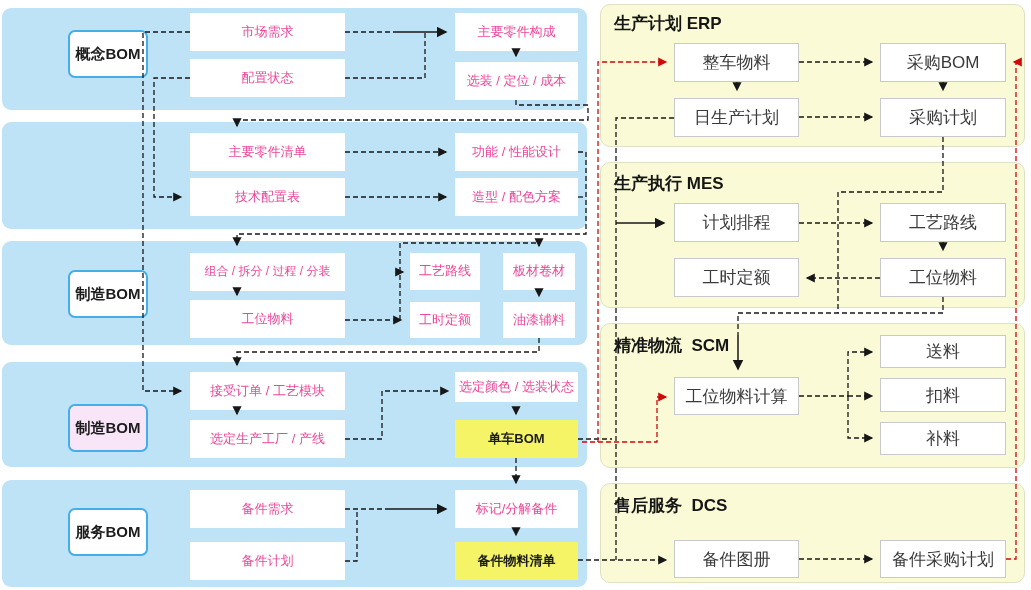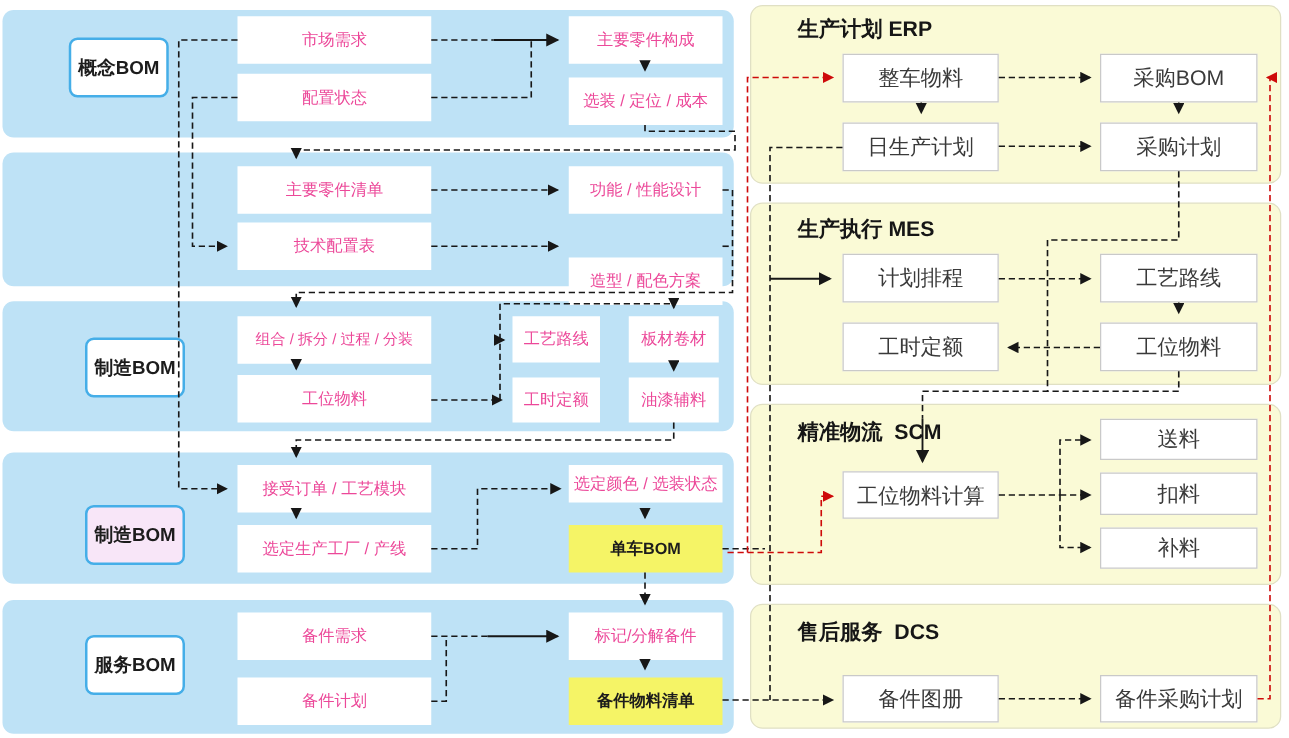--- a/index.html
+++ b/index.html
@@ -10,21 +10,21 @@
   .bom-label{position:absolute;background:#fff;border:2px solid #45AEE8;border-radius:7px;
              display:flex;align-items:center;justify-content:center;
              font-size:15px;font-weight:bold;color:#1c1c1c;box-sizing:border-box;}
   .bom-label.pink{background:#F8E6F8;}
   .fbox{position:absolute;background:#fff;display:flex;align-items:center;justify-content:center;
         font-size:13px;color:#ec4899;text-align:center;line-height:1.15;box-sizing:border-box;}
   .fbox.small{font-size:12px;}
   .fbox.hl{background:#F5F466;font-weight:bold;color:#1c1c1c;}
   .rbox{position:absolute;background:#fff;border:1px solid #c9c9c9;display:flex;align-items:center;
         justify-content:center;font-size:17px;color:#3a3a3a;box-sizing:border-box;}
-  .rtitle{position:absolute;font-size:17px;font-weight:bold;color:#161616;white-space:pre;margin-left:24px;}
+  .rtitle{position:absolute;font-size:17px;font-weight:bold;color:#161616;white-space:pre;}
   svg.wires{position:absolute;left:0;top:0;pointer-events:none;}
   .wb{stroke:#171717;stroke-width:1.3;fill:none;stroke-dasharray:5 3;}
   .ws{stroke:#171717;stroke-width:1.5;fill:none;}
   .wr{stroke:#CE0A0A;stroke-width:1.3;fill:none;stroke-dasharray:5 3;}
 </style>
 </head>
 <body>
 
 <div class="stage">
 
@@ -32,34 +32,34 @@
   <div class="sec-blue" style="left:2px;top:122px;width:585px;height:107px;"></div>
   <div class="sec-blue" style="left:2px;top:241px;width:585px;height:104px;"></div>
   <div class="sec-blue" style="left:2px;top:362px;width:585px;height:105px;"></div>
   <div class="sec-blue" style="left:2px;top:480px;width:585px;height:107px;"></div>
 
   <div class="sec-yellow" style="left:600px;top:4px;width:425px;height:143px;"></div>
   <div class="sec-yellow" style="left:600px;top:162px;width:425px;height:146px;"></div>
   <div class="sec-yellow" style="left:600px;top:323px;width:425px;height:145px;"></div>
   <div class="sec-yellow" style="left:600px;top:483px;width:425px;height:100px;"></div>
 
-  <div class="bom-label" style="left:55px;top:30px;width:80px;height:48px;">概念BOM</div>
+  <div class="bom-label" style="left:68px;top:30px;width:80px;height:48px;">概念BOM</div>
   <div class="bom-label" style="left:68px;top:270px;width:80px;height:48px;">制造BOM</div>
   <div class="bom-label pink" style="left:68px;top:404px;width:80px;height:48px;">制造BOM</div>
   <div class="bom-label" style="left:68px;top:508px;width:80px;height:48px;">服务BOM</div>
 
   <div class="fbox" style="left:190px;top:13px;width:155px;height:38px;">市场需求</div>
   <div class="fbox" style="left:190px;top:59px;width:155px;height:38px;">配置状态</div>
   <div class="fbox" style="left:455px;top:13px;width:123px;height:38px;">主要零件构成</div>
   <div class="fbox" style="left:455px;top:62px;width:123px;height:38px;">选装 / 定位 / 成本</div>
 
   <div class="fbox" style="left:190px;top:133px;width:155px;height:38px;">主要零件清单</div>
   <div class="fbox" style="left:190px;top:178px;width:155px;height:38px;">技术配置表</div>
   <div class="fbox" style="left:455px;top:133px;width:123px;height:38px;">功能 / 性能设计</div>
-  <div class="fbox" style="left:455px;top:178px;width:123px;height:38px;margin-top:28px;">造型 / 配色方案</div>
+  <div class="fbox" style="left:455px;top:178px;width:123px;height:38px;">造型 / 配色方案</div>
 
   <div class="fbox small" style="left:190px;top:253px;width:155px;height:38px;">组合 / 拆分 / 过程 / 分装</div>
   <div class="fbox" style="left:190px;top:300px;width:155px;height:38px;">工位物料</div>
   <div class="fbox" style="left:410px;top:253px;width:70px;height:37px;">工艺路线</div>
   <div class="fbox" style="left:410px;top:302px;width:70px;height:36px;">工时定额</div>
   <div class="fbox" style="left:503px;top:253px;width:72px;height:37px;">板材卷材</div>
   <div class="fbox" style="left:503px;top:302px;width:72px;height:36px;">油漆辅料</div>
 
   <div class="fbox" style="left:190px;top:372px;width:155px;height:38px;">接受订单 / 工艺模块</div>
   <div class="fbox" style="left:190px;top:420px;width:155px;height:38px;">选定生产工厂 / 产线</div>

